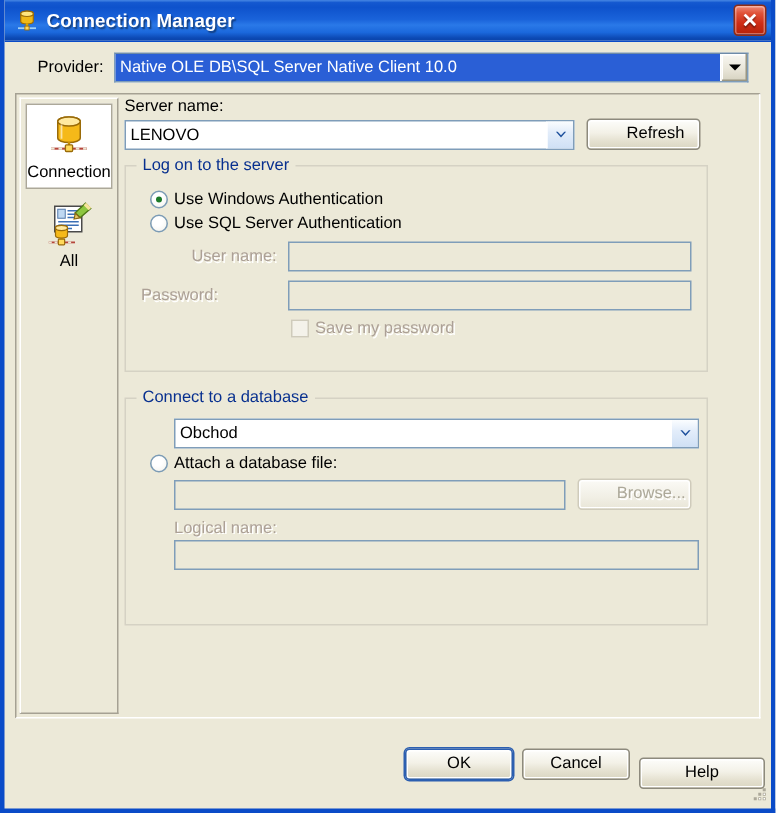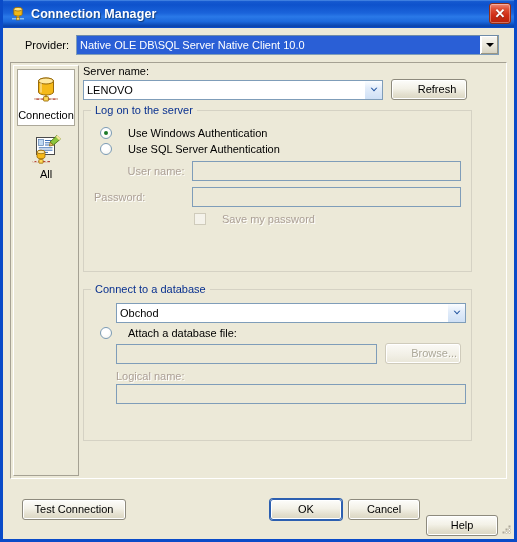--- a/index.html
+++ b/index.html
@@ -279,21 +279,20 @@
     color: #08308f;
     font-size: 11px;
     white-space: nowrap;
   }
 
   
   .radio-row, .check-row {
     display: flex;
     align-items: center;
     margin-bottom: 4px;
-    gap: 12px;
   }
   .radio {
     width: 12px; height: 12px;
     border-radius: 50%;
     box-sizing: border-box;
     background: radial-gradient(circle at 40% 35%, #ffffff 35%, #f2f1ea 100%);
     border: 1px solid #7b9bb5;
     position: relative;
     flex: none;
     margin-right: 4px;
@@ -445,21 +444,21 @@
           <div class="val" title="">LENOVO</div>
           <div class="arrow">
             <svg class="chev" viewBox="0 0 8 8">
                 <path d="M0.6 1.8 L4 5.6 L7.4 1.8 L6.2 1.8 L4 4.1 L1.8 1.8 Z" fill="#1c4f9c"></path>
               </svg>
           </div>
         </div>
         <div class="xp-button" style="width:76px; margin-left:8px;padding-left:16px;">Refresh</div>
       </div>
 
-      <div class="group" style="width:389px; height:162px;">
+      <div class="group" style="width:389px; height:138px;">
         <div class="group-title">Log on to the server</div>
 
         <div class="radio-row" style="margin-left:6px; margin-top:3px;">
           <span class="radio on"></span>
           <span class="radio-label">Use Windows Authentication</span>
         </div>
 
         <div class="radio-row" style="margin-left:6px;">
           <span class="radio"></span>
           <span class="radio-label">Use SQL Server Authentication</span>
@@ -509,24 +508,23 @@
         <div style="margin-left:22px; margin-top:6px;">
           <div class="lbl disabled">Logical name:</div>
           <div class="xp-input" style="width:350px; margin-top:2px;" title=""></div>
         </div>
       </div>
 
     </div>
   </div>
 
   <div id="buttonbar">
-    <div class="xp-button" style="position:absolute; left:19px; top:12px; width:104px;">Test Connection</div>
     <div class="xp-button default" style="position:absolute; left:267px; top:12px; width:72px;">OK</div>
     <div class="xp-button" style="position:absolute; left:345px; top:12px; width:72px;">Cancel</div>
-    <div class="xp-button" style="position:absolute; left:423px; top:28px; width:72px;">Help</div>
+    <div class="xp-button" style="position:absolute; left:423px; top:18px; width:84px;">Help</div>
 
     <span id="resize-grip">
       <svg width="12" height="12" viewBox="0 0 12 12">
         <g fill="#aca899">
           <rect x="8.5" y="8.5" width="2" height="2"></rect>
           <rect x="5.5" y="8.5" width="2" height="2"></rect>
           <rect x="8.5" y="5.5" width="2" height="2"></rect>
           <rect x="2.5" y="8.5" width="2" height="2"></rect>
           <rect x="5.5" y="5.5" width="2" height="2"></rect>
           <rect x="8.5" y="2.5" width="2" height="2"></rect>

